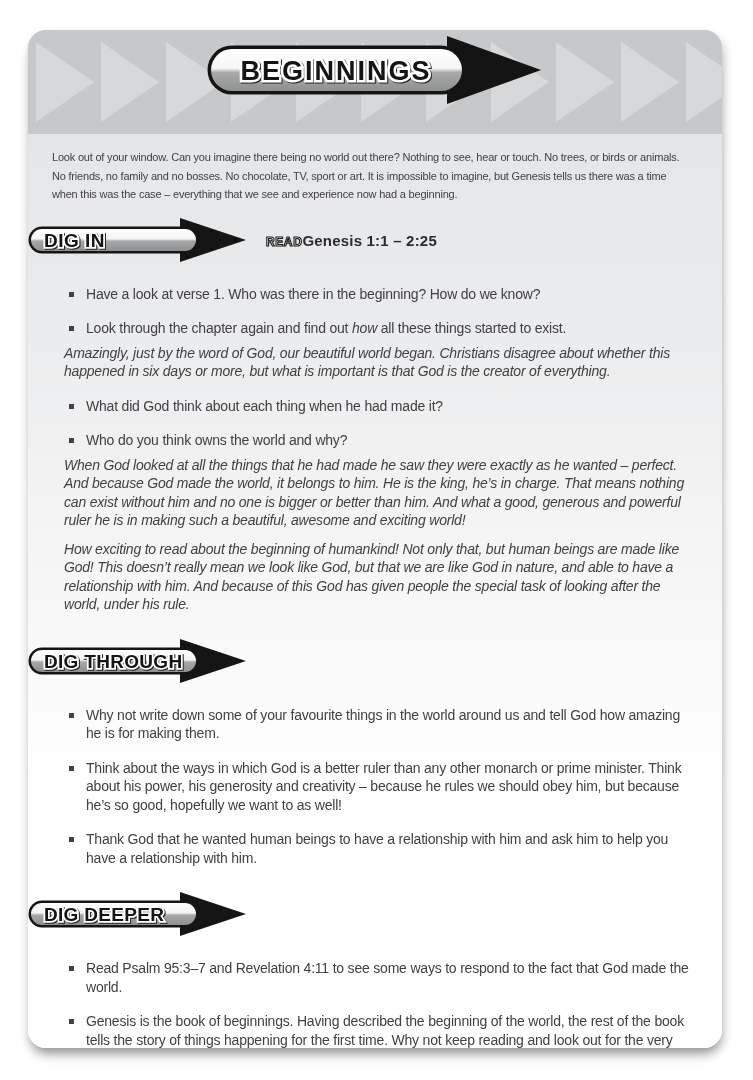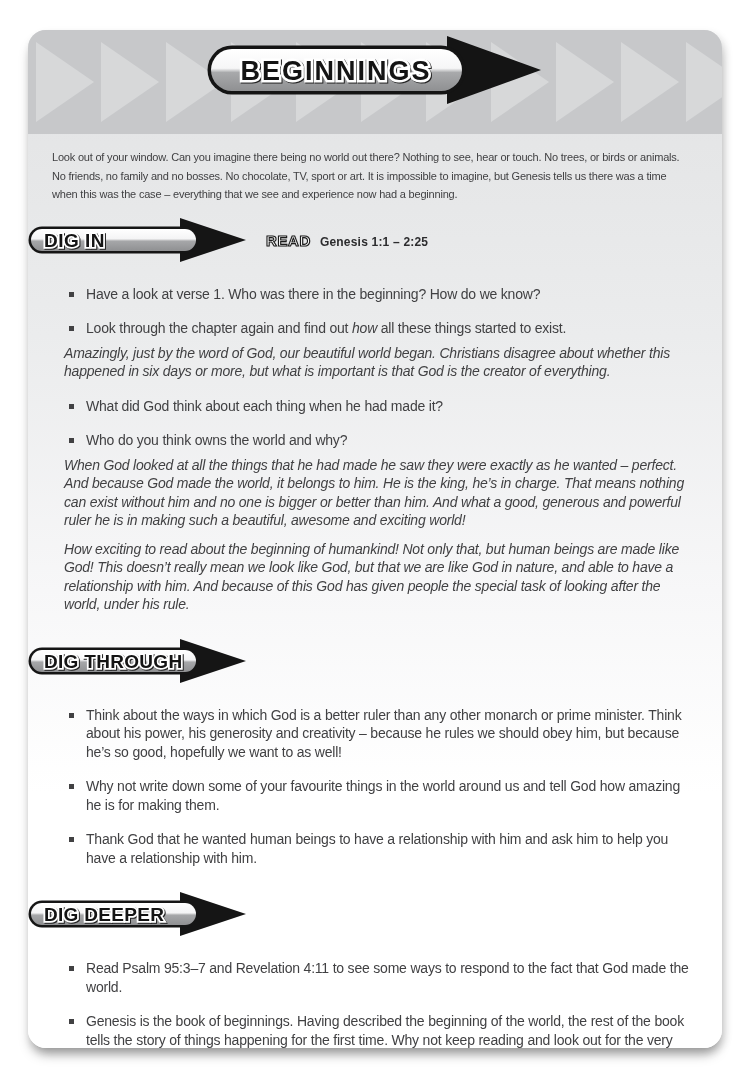--- a/index.html
+++ b/index.html
@@ -26,24 +26,24 @@
   .title-banner{position:absolute;left:50%;top:5px;transform:translateX(-50%);}
   .banner-row{position:relative;height:46px;}
   .banner-row.first{margin-top:13px;}
   .banner-row.later{margin-top:24px;}
   .banner-row svg{display:block;position:absolute;left:0;top:0;}
   .read-row{
     position:absolute;left:238px;top:50%;transform:translateY(-50%);
     display:flex;align-items:baseline;white-space:nowrap;
   }
   .read-label{
-    color:#ffffff;font-weight:800;font-size:15px;letter-spacing:.6px;
+    color:#ffffff;font-weight:800;font-size:12px;letter-spacing:.6px;
     -webkit-text-stroke:1.1px #1b1b1b;text-shadow:0 0 1px #1b1b1b;
   }
-  .read-ref{font-weight:700;color:#2c2c2e;font-size:12px;margin-left:9px;letter-spacing:.2px;}
+  .read-ref{font-weight:700;color:#2c2c2e;font-size:15px;letter-spacing:.2px;}
   .intro{
     margin:14px 30px 0 24px;color:#414143;font-size:11px;line-height:18.5px;letter-spacing:-.2px;
   }
   .content{padding:6px 30px 0 36px;color:#414143;font-size:14px;line-height:18.5px;letter-spacing:-.2px;}
   .b-list{margin:0 0 2px;}
   .b-item{display:flex;margin:16px 0 6px;}
   .b-dot{flex:none;width:5px;height:5px;background:#414143;margin:7px 12px 0 5px;}
   .b-text{flex:1;}
   .b-text i{font-style:italic;}
   .commentary{font-style:italic;margin:4px 0 10px;}
@@ -146,25 +146,25 @@
       <polygon points="152,1 218,23 152,45" fill="#151515"></polygon>
       <rect x="0.5" y="9.5" width="170" height="27" rx="13.5" fill="#151515"></rect>
       <rect x="3" y="12" width="165" height="22" rx="11" fill="url(#g1)"></rect>
       <text x="16" y="30" font-family="Liberation Sans, sans-serif" font-weight="700" font-size="19" letter-spacing="0.3" paint-order="stroke" stroke="#ffffff" stroke-width="3.5" fill="#141414" style="filter:drop-shadow(1px 1.6px 0 #222);">DIG THROUGH</text>
     </svg>
   </div>
   <div class="content">
       <div class="b-list">
         <div class="b-item">
           <span class="b-dot"></span>
+          <span class="b-text"><span>Why not write down some of your favourite things in the world around us and tell God how amazing he is for making them.</span></span>
+        </div>
+        <div class="b-item">
+          <span class="b-dot"></span>
           <span class="b-text"><span>Think about the ways in which God is a better ruler than any other monarch or prime minister. Think about his power, his generosity and creativity – because he rules we should obey him, but because he’s so good, hopefully we want to as well!</span></span>
-        </div>
-        <div class="b-item">
-          <span class="b-dot"></span>
-          <span class="b-text"><span>Why not write down some of your favourite things in the world around us and tell God how amazing he is for making them.</span></span>
         </div>
         <div class="b-item">
           <span class="b-dot"></span>
           <span class="b-text"><span>Thank God that he wanted human beings to have a relationship with him and ask him to help you have a relationship with him.</span></span>
         </div>
       </div>
     </div>
 
   <div class="banner-row later">
     <svg width="222" height="46" viewBox="0 0 222 46">

